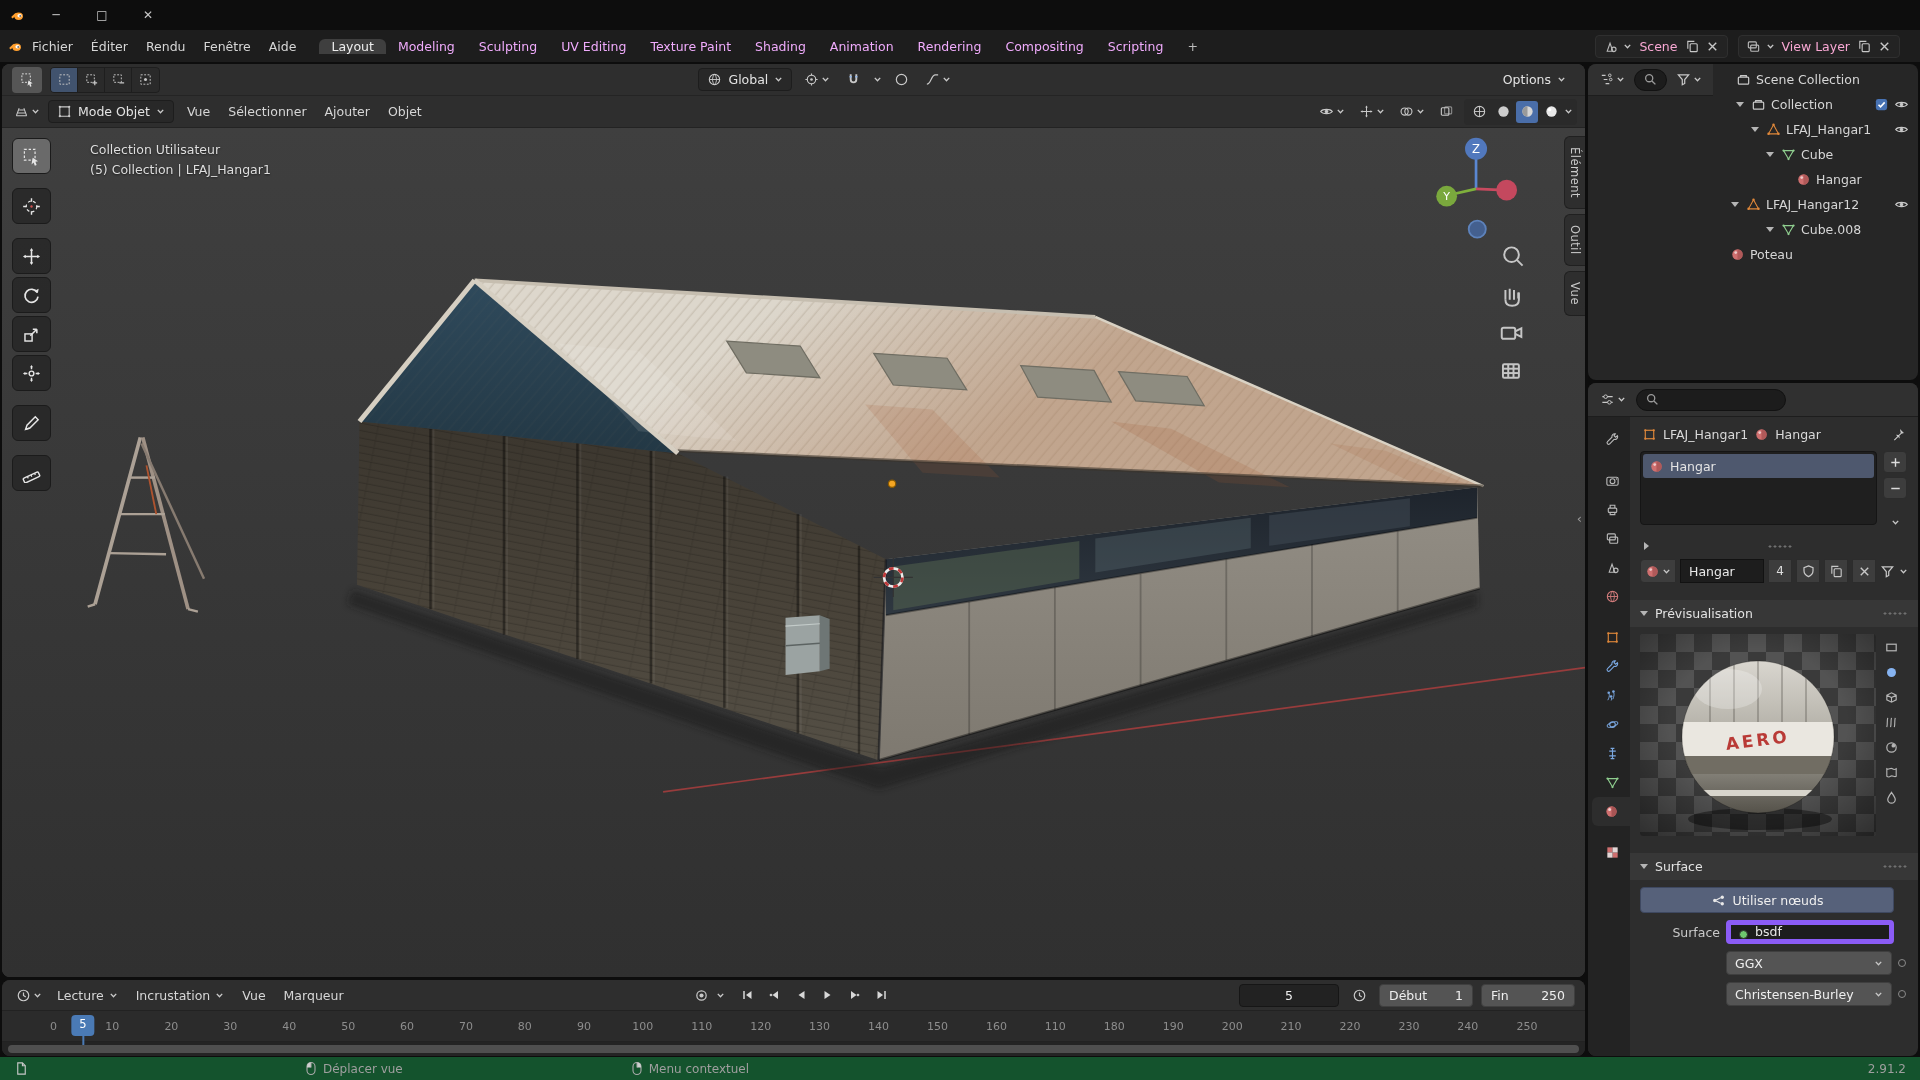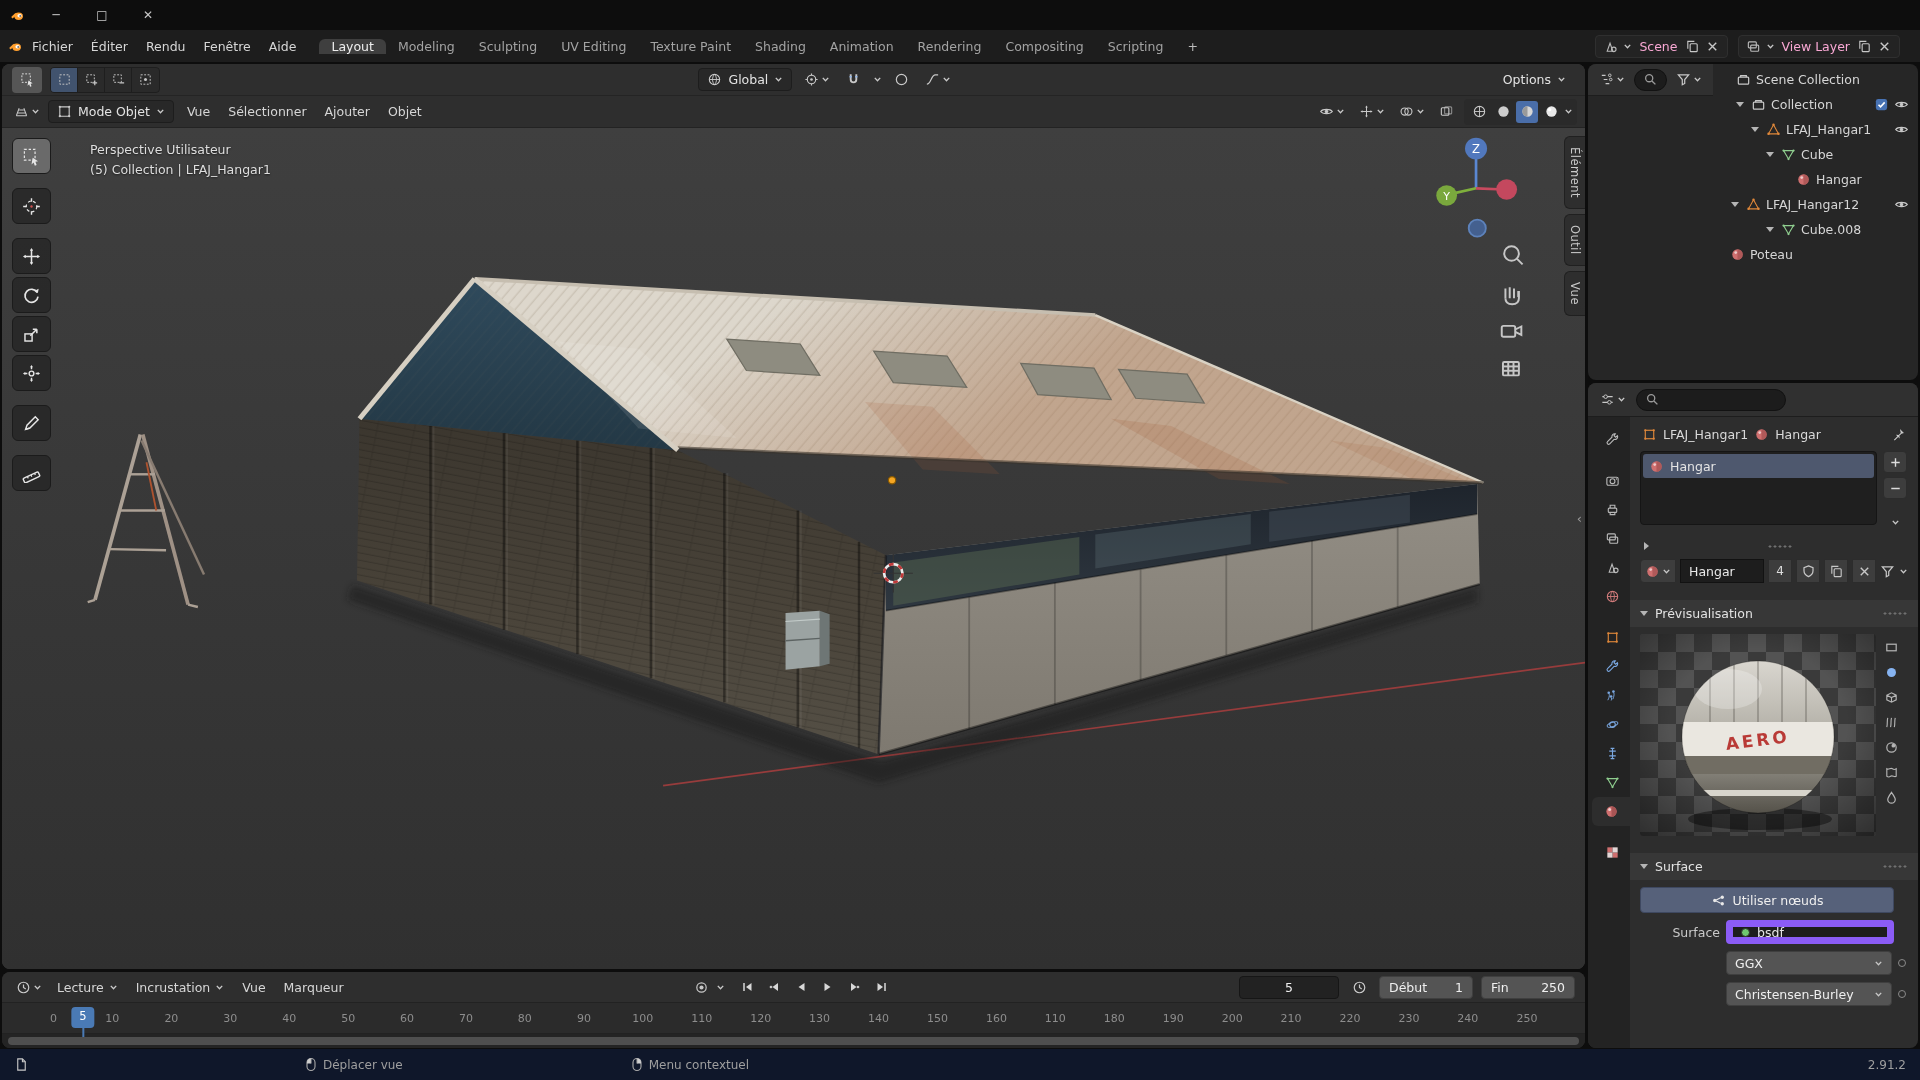--- a/index.html
+++ b/index.html
@@ -10,21 +10,21 @@
 .ic{width:15px;height:15px}.ic8{width:9px;height:9px}.ic12{width:12px;height:12px}.ic13{width:12px;height:15px}
 .flex1{flex:1}
 .titlebar{height:30px;display:flex;align-items:center;background:#0d0d0d;padding-left:10px;gap:8px;font-size:12px;color:#d0d0d0;flex:none}
 .tb-title{flex:1;white-space:nowrap}
 .tb-controls{display:flex;height:100%}
 .tb-btn{width:46px;display:flex;align-items:center;justify-content:center;color:#c8c8c8;font-size:12px}
 .topbar{height:34px;background:#1d1d1d;display:flex;align-items:center;padding:0 8px;flex:none;border-bottom:2px solid #0d0d0d}
 .menus{display:flex;align-items:center}
 .menu{padding:4px 9px;border-radius:4px;white-space:nowrap;color:#d6d6d6;display:inline-flex;align-items:center;gap:5px}
 .ws-wrap{display:flex;align-items:center;height:100%;margin-left:14px}
-.ws-tab{display:flex;align-items:center;padding:0 12px;border-radius:6px 6px 0 0;color:#a3a3a3;white-space:nowrap}
+.ws-tab{display:flex;align-items:center;padding:0 12px;border-radius:6px 6px 0 0;color:#f0abfc;white-space:nowrap}
 .ws-tab.active{background:#3f3f3f;color:#eee}
 .ws-add{margin:0 6px;color:#bbb;padding:2px 6px;align-self:center}
 .selector{display:flex;align-items:center;gap:5px;background:#232323;border:1px solid #2f2f2f;border-radius:4px;padding:3px 7px;margin-left:10px}
 .selector .lbl{color:#f9a8d4;padding:0 2px;white-space:nowrap}
 .main{flex:1;display:flex;gap:3px;padding:0 2px;min-height:0;background:#0d0d0d}
 .left-col{flex:1;display:flex;flex-direction:column;gap:3px;min-width:0}
 .right-col{width:330px;flex:none;display:flex;flex-direction:column;gap:3px}
 .viewport{flex:1;display:flex;flex-direction:column;background:#3a3a3a;border-radius:8px;overflow:hidden;position:relative;min-height:0}
 .toolsettings{height:32px;flex:none;background:#2e2e2e;border-bottom:1px solid #242424;display:flex;align-items:center;gap:8px;padding:0 10px}
 .ts-tool{width:30px;height:26px;background:#565656;border-radius:4px;display:flex;align-items:center;justify-content:center}
@@ -101,25 +101,25 @@
 .sec{display:flex;align-items:center;gap:7px;background:#373737;margin:10px -10px 0;padding:6px 10px;color:#e2e2e2}
 .preview-row{display:flex;gap:4px}
 .pv-svg{width:236px;height:202px;border-radius:3px;flex:none}
 .pv-strip{display:flex;flex-direction:column;gap:3px;padding-top:2px}
 .pv-btn{width:22px;height:22px;display:flex;align-items:center;justify-content:center;color:#b5b5b5;border-radius:3px}
 .pv-btn.active{color:#86b3f0}
 .un-row{display:flex;padding-right:14px}
 .use-nodes{flex:1;height:26px;display:flex;align-items:center;justify-content:center;gap:7px;background:#56617a;border:1px solid #3e4860;border-radius:4px;color:#eee;font-size:12.5px;font-family:inherit}
 .prop-row{display:flex;align-items:center;gap:6px;padding-right:2px}
 .plabel{width:80px;text-align:right;color:#c9c9c9;flex:none}
-.socket-field{flex:1;height:24px;background:#1d1d1d;border:7px solid #8b5cf6;border-radius:4px;display:flex;align-items:center;gap:7px;padding:0 8px;color:#e6e6e6;margin-right:12px}
+.socket-field{flex:1;height:24px;background:#1d1d1d;border:5px solid #8b5cf6;border-radius:4px;display:flex;align-items:flex-end;gap:7px;padding:0 8px;color:#e6e6e6;margin-right:12px}
 .sockdot{width:9px;height:9px;border-radius:50%;background:#6fc76f;border:1px solid #2c2c2c;flex:none}
 .dd-field{flex:1;height:24px;background:#545454;border:1px solid #3f3f3f;border-radius:4px;display:flex;align-items:center;justify-content:space-between;padding:0 8px;color:#efefef}
 .deco{width:8px;height:8px;border:1.5px solid #8a8a8a;border-radius:50%;flex:none}
-.statusbar{height:32px;flex:none;background:#0f172a;border-top:1px solid #0d0d0d;display:flex;align-items:center;padding:0 14px;color:#9f9f9f;font-size:12px;gap:8px}
+.statusbar{height:24px;flex:none;background:#14532d;border-top:1px solid #0d0d0d;display:flex;align-items:center;padding:0 14px;color:#9f9f9f;font-size:12px;gap:8px}
 .sb-hint{display:flex;align-items:center;gap:6px}
 </style>
 </head>
 <body>
 
 <div class="titlebar">
   <span class="icw">
       <svg class="ic" viewBox="0 0 16 16">
         <ellipse cx="9.2" cy="8.8" rx="4.6" ry="3.9" fill="#ff9f2e"></ellipse>
         <ellipse cx="10.2" cy="8.2" rx="2.3" ry="1.9" fill="#fff"></ellipse>
@@ -604,21 +604,21 @@
             <g>
                 <rect x="1226" y="297" width="13" height="11" rx="1"></rect>
                 <line x1="1230.3" y1="297" x2="1230.3" y2="308"></line>
                 <line x1="1234.6" y1="297" x2="1234.6" y2="308"></line>
                 <line x1="1226" y1="300.6" x2="1239" y2="300.6"></line>
                 <line x1="1226" y1="304.2" x2="1239" y2="304.2"></line>
               </g>
           </g>
         </svg>
         <div class="vp-overlay">
-          <div>Perspective Utilisateur</div>
+          <div>Collection Utilisateur</div>
           <div>(5) Collection | LFAJ_Hangar1</div>
         </div>
         <div class="vp-toolbar">
             <div class="tool-btn active">
               <svg class="ic" viewBox="0 0 16 16">
                 <rect x="2" y="2" width="9" height="9" stroke="#e6e6e6" fill="none" stroke-dasharray="2 1.6"></rect>
                 <path d="M9 9l4.5 3-2.2.5 1 2.6-1.5.6-1-2.6-1.8 1.6z" fill="#e6e6e6"></path>
               </svg>
             </div>
             <div class="tool-gap"></div>

